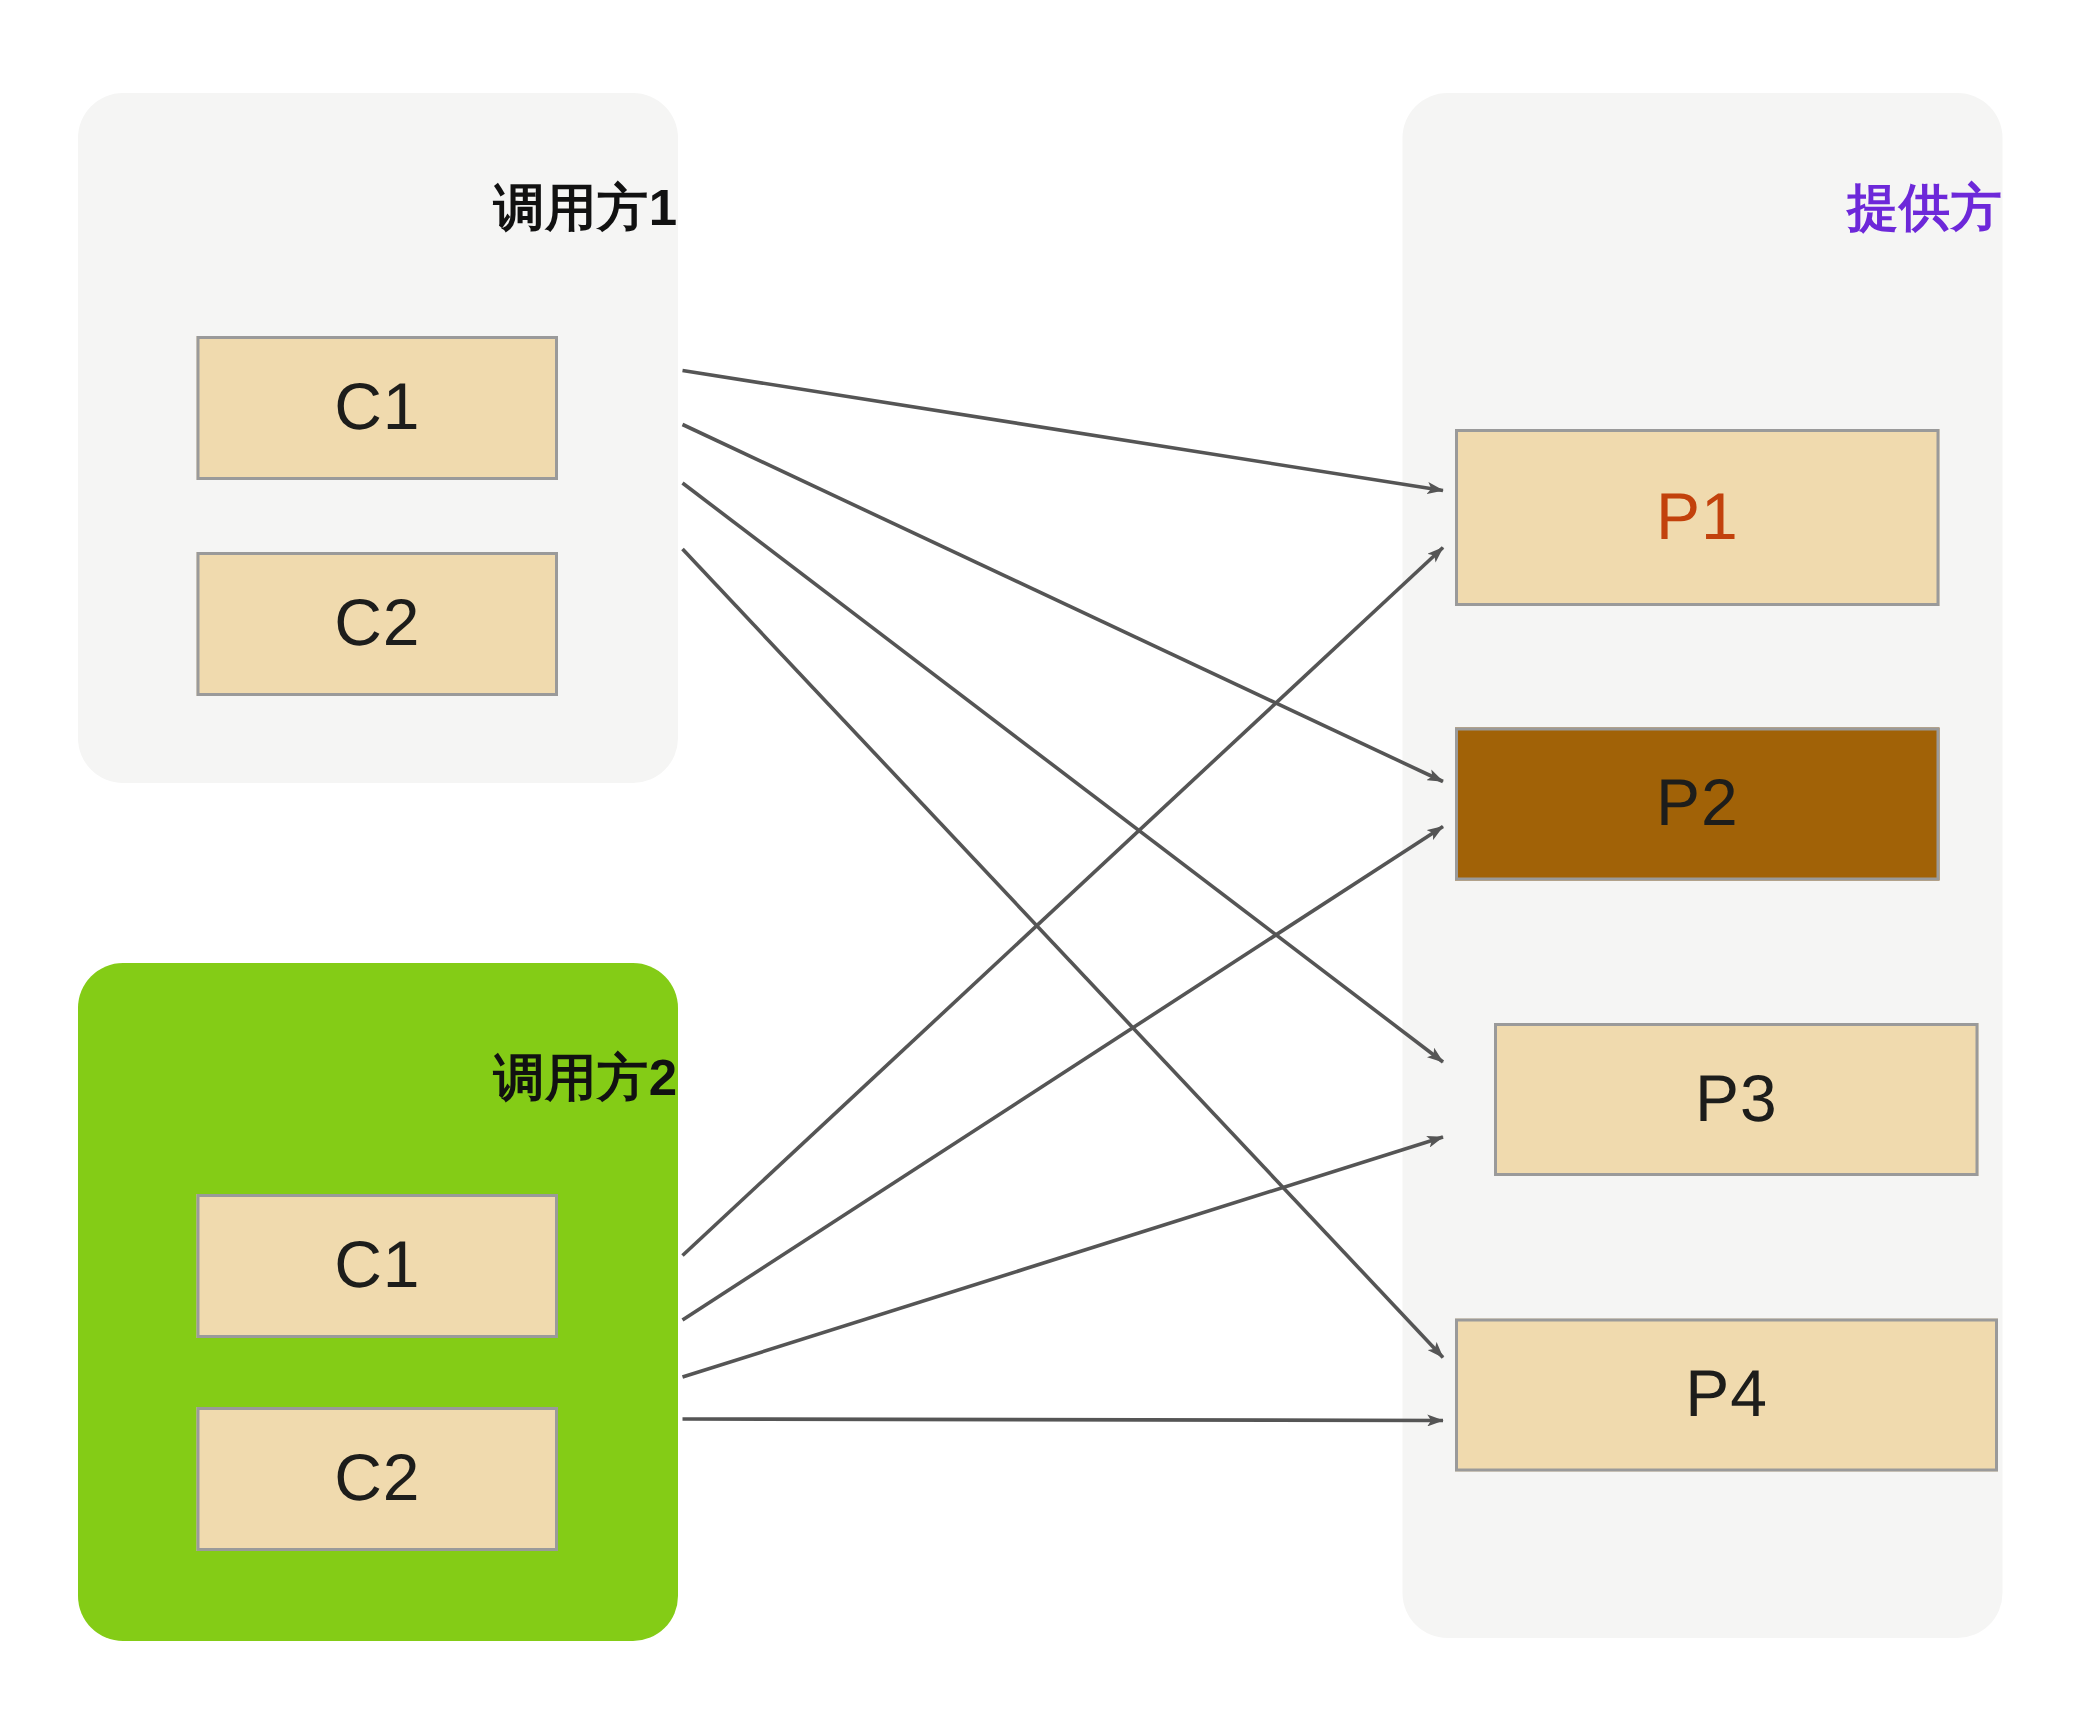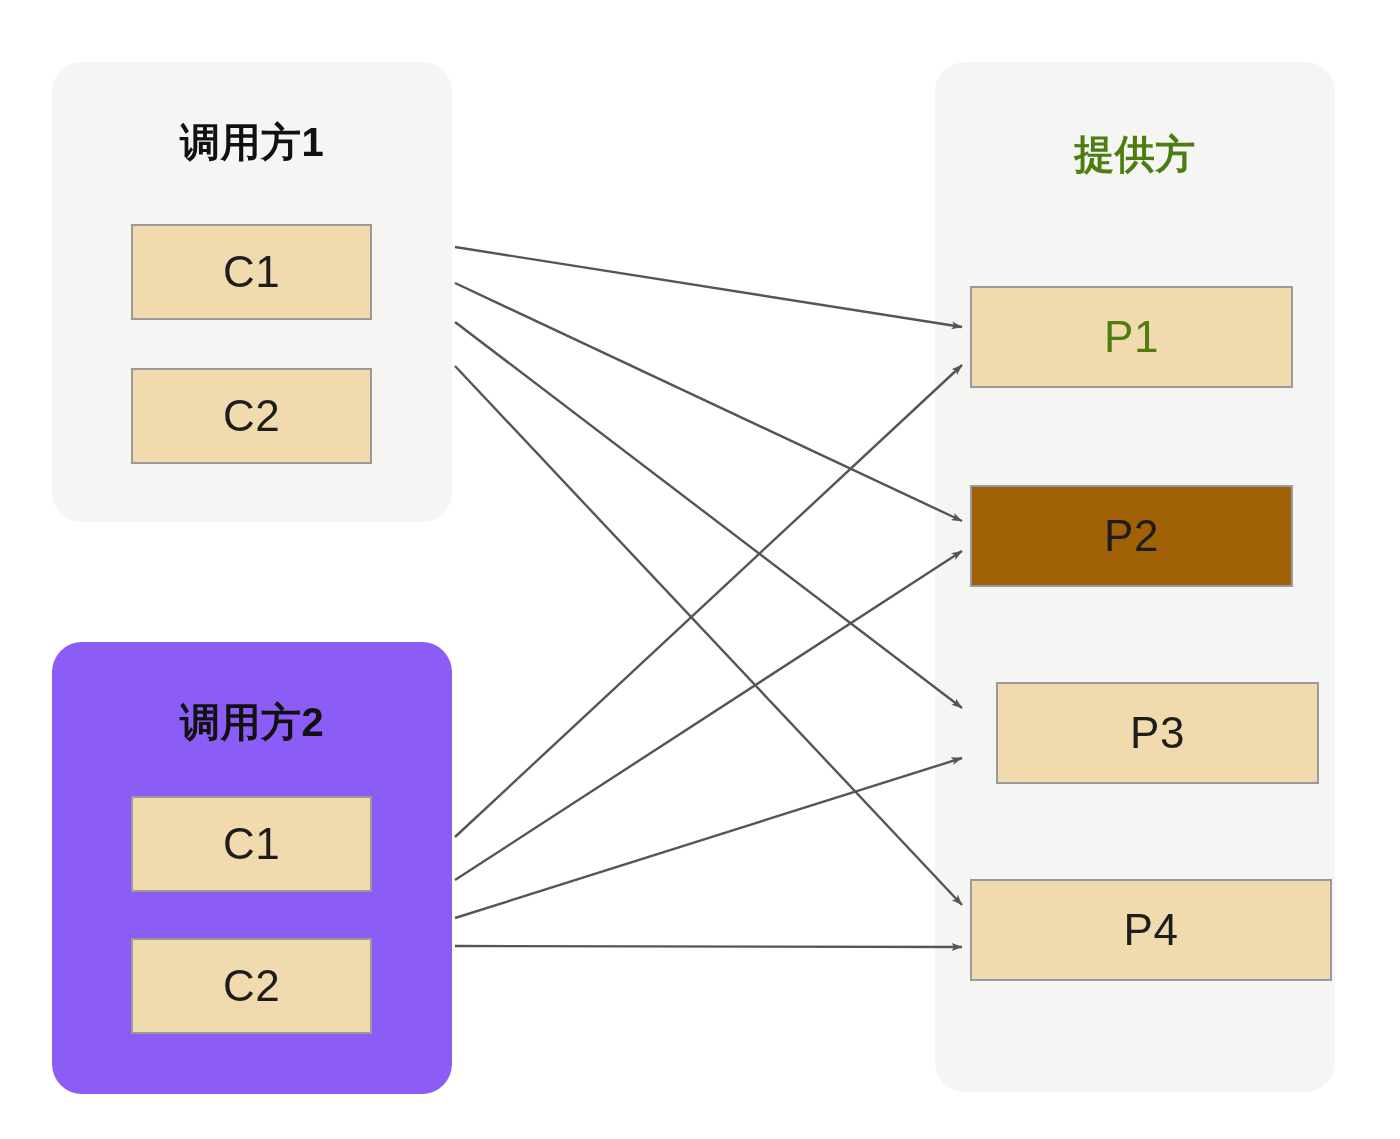--- a/index.html
+++ b/index.html
@@ -16,22 +16,22 @@
     overflow: hidden;
   }
   .panel {
     position: absolute;
     background: #f5f5f4;
     border-radius: 30px;
   }
   .panel-title {
     position: absolute;
     width: 100%;
-    text-align: center;
-    font-size: 40px;
+    text-align: right;
+    font-size: 34px;
     font-weight: bold;
     color: #111111;
     letter-spacing: 0.5px;
     line-height: 1;
   }
   .node {
     position: absolute;
     background: #f0daae;
     border: 2px solid #9a9a9a;
     box-sizing: border-box;
@@ -55,29 +55,29 @@
 <body>
 
 <div id="stage">
 
   <div id="panels-layer">
       <div class="panel" style="left: 52px; top: 62px; width: 400px; height: 460px; background: rgb(245, 245, 244);">
         <div class="panel-title" style="top: 60px; color: rgb(17, 17, 17);">调用方1</div>
       </div>
       <div class="node" style="left: 131px; top: 224px; width: 241px; height: 96px; background: rgb(240, 218, 174); border-color: rgb(154, 154, 154); color: rgb(29, 29, 27);">C1</div>
       <div class="node" style="left: 131px; top: 368px; width: 241px; height: 96px; background: rgb(240, 218, 174); border-color: rgb(154, 154, 154); color: rgb(29, 29, 27);">C2</div>
-      <div class="panel" style="left: 52px; top: 642px; width: 400px; height: 452px; background: #8b5cf6;">
+      <div class="panel" style="left: 52px; top: 642px; width: 400px; height: 452px; background: #84cc16;">
         <div class="panel-title" style="top: 60px; color: rgb(17, 17, 17);">调用方2</div>
       </div>
       <div class="node" style="left: 131px; top: 796px; width: 241px; height: 96px; background: rgb(240, 218, 174); border-color: rgb(154, 154, 154); color: rgb(29, 29, 27);">C1</div>
       <div class="node" style="left: 131px; top: 938px; width: 241px; height: 96px; background: rgb(240, 218, 174); border-color: rgb(154, 154, 154); color: rgb(29, 29, 27);">C2</div>
       <div class="panel" style="left: 935px; top: 62px; width: 400px; height: 1030px; background: rgb(245, 245, 244);">
-        <div class="panel-title" style="top: 72px; color: #4d7c0f;">提供方</div>
+        <div class="panel-title" style="top: 60px; color: #6d28d9;">提供方</div>
       </div>
-      <div class="node" style="left: 970px; top: 286px; width: 323px; height: 102px; background: rgb(240, 218, 174); border-color: rgb(154, 154, 154); color: #4d7c0f;">P1</div>
+      <div class="node" style="left: 970px; top: 286px; width: 323px; height: 118px; background: rgb(240, 218, 174); border-color: rgb(154, 154, 154); color: #c2410c;">P1</div>
       <div class="node" style="left: 970px; top: 485px; width: 323px; height: 102px; background: #a16207; border-color: rgb(154, 154, 154); color: rgb(29, 29, 27);">P2</div>
       <div class="node" style="left: 996px; top: 682px; width: 323px; height: 102px; background: rgb(240, 218, 174); border-color: rgb(154, 154, 154); color: rgb(29, 29, 27);">P3</div>
       <div class="node" style="left: 970px; top: 879px; width: 362px; height: 102px; background: rgb(240, 218, 174); border-color: rgb(154, 154, 154); color: rgb(29, 29, 27);">P4</div>
     </div>
 
   <svg id="edges" viewBox="0 0 1400 1139" xmlns="http://www.w3.org/2000/svg">
     <defs>
       <marker id="arrowhead" markerWidth="11" markerHeight="8" refX="10.5" refY="4" orient="auto" markerUnits="userSpaceOnUse">
         <path d="M0,0 L11,4 L0,8 L2.6,4 Z" fill="#555555"></path>
       </marker>

